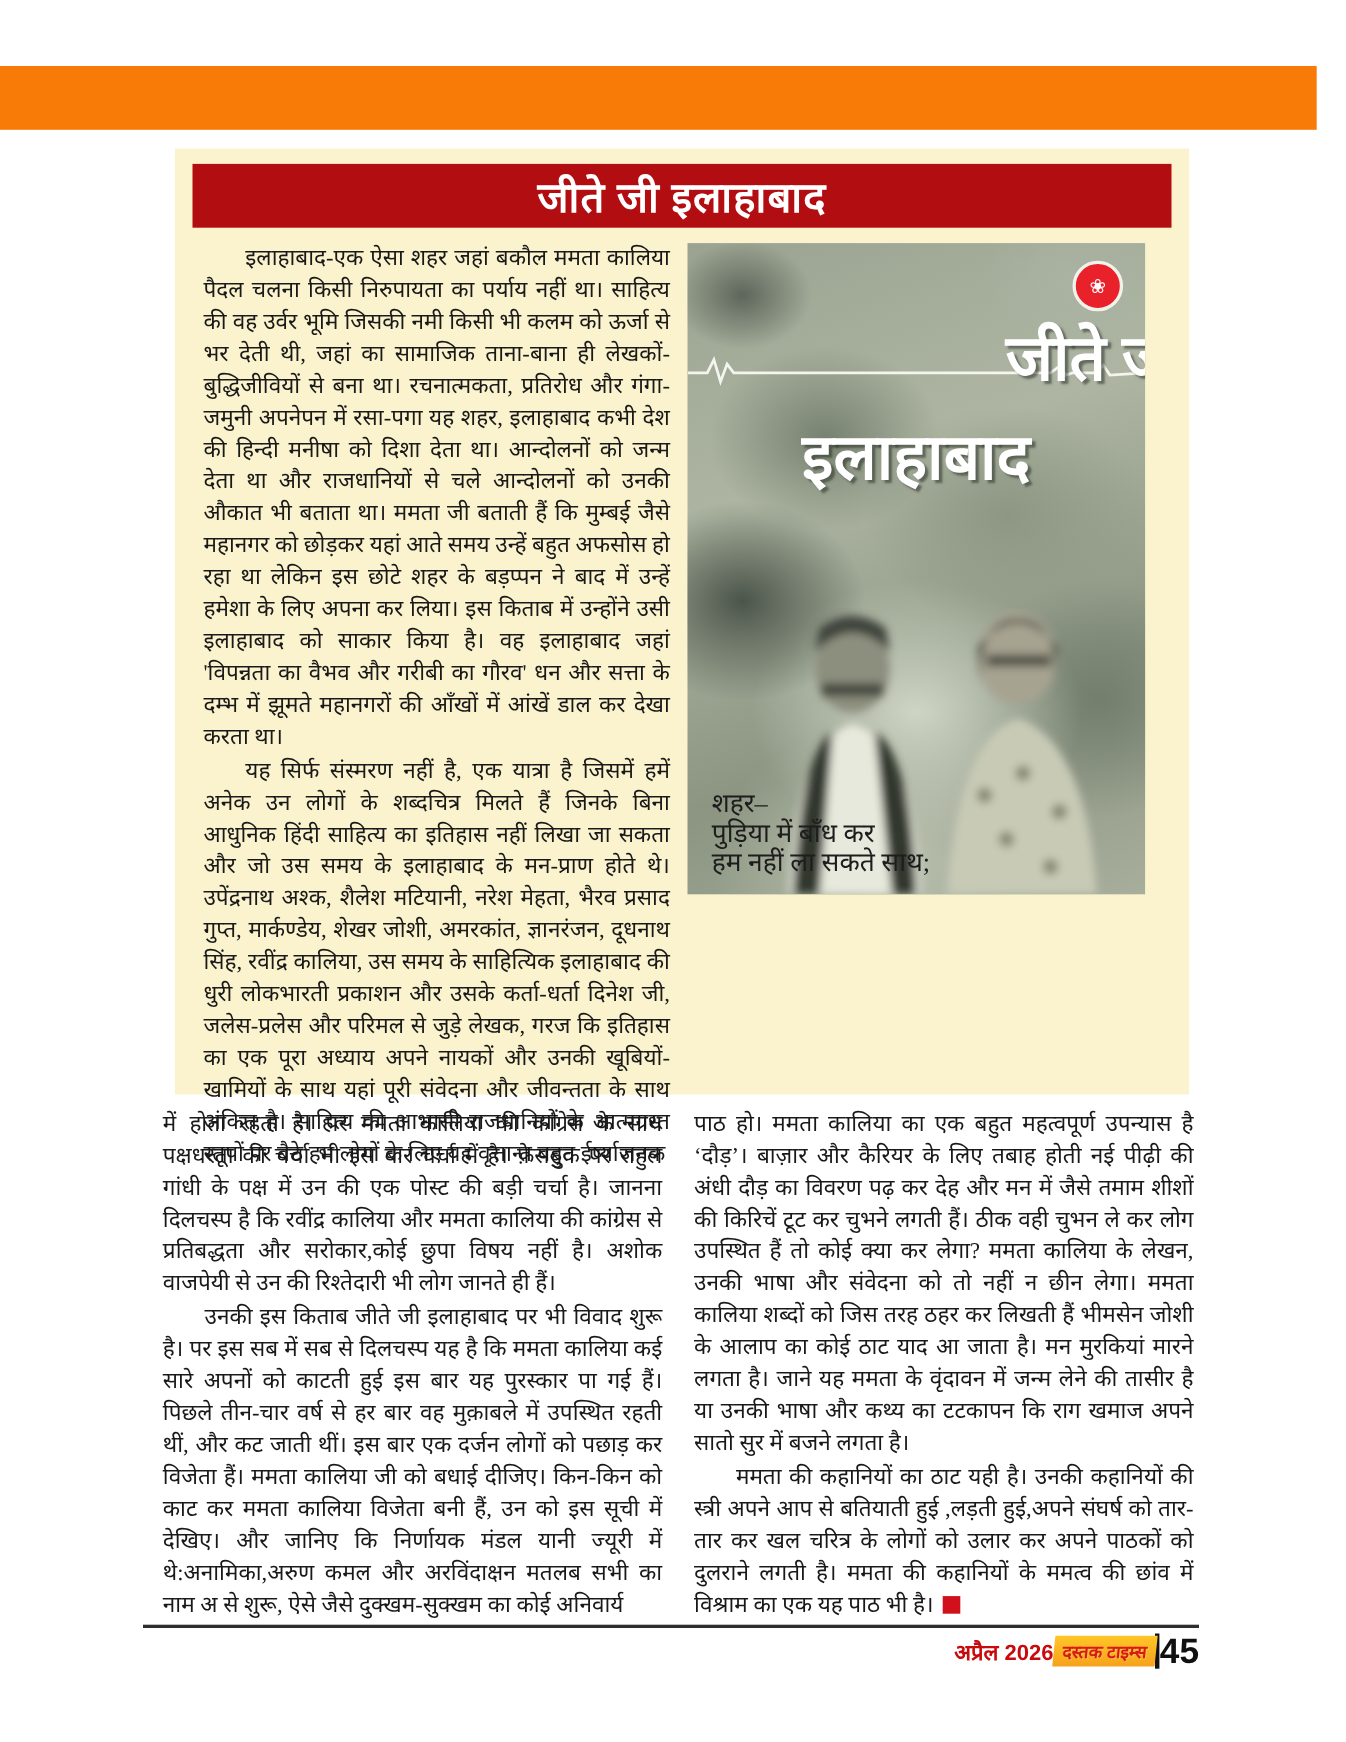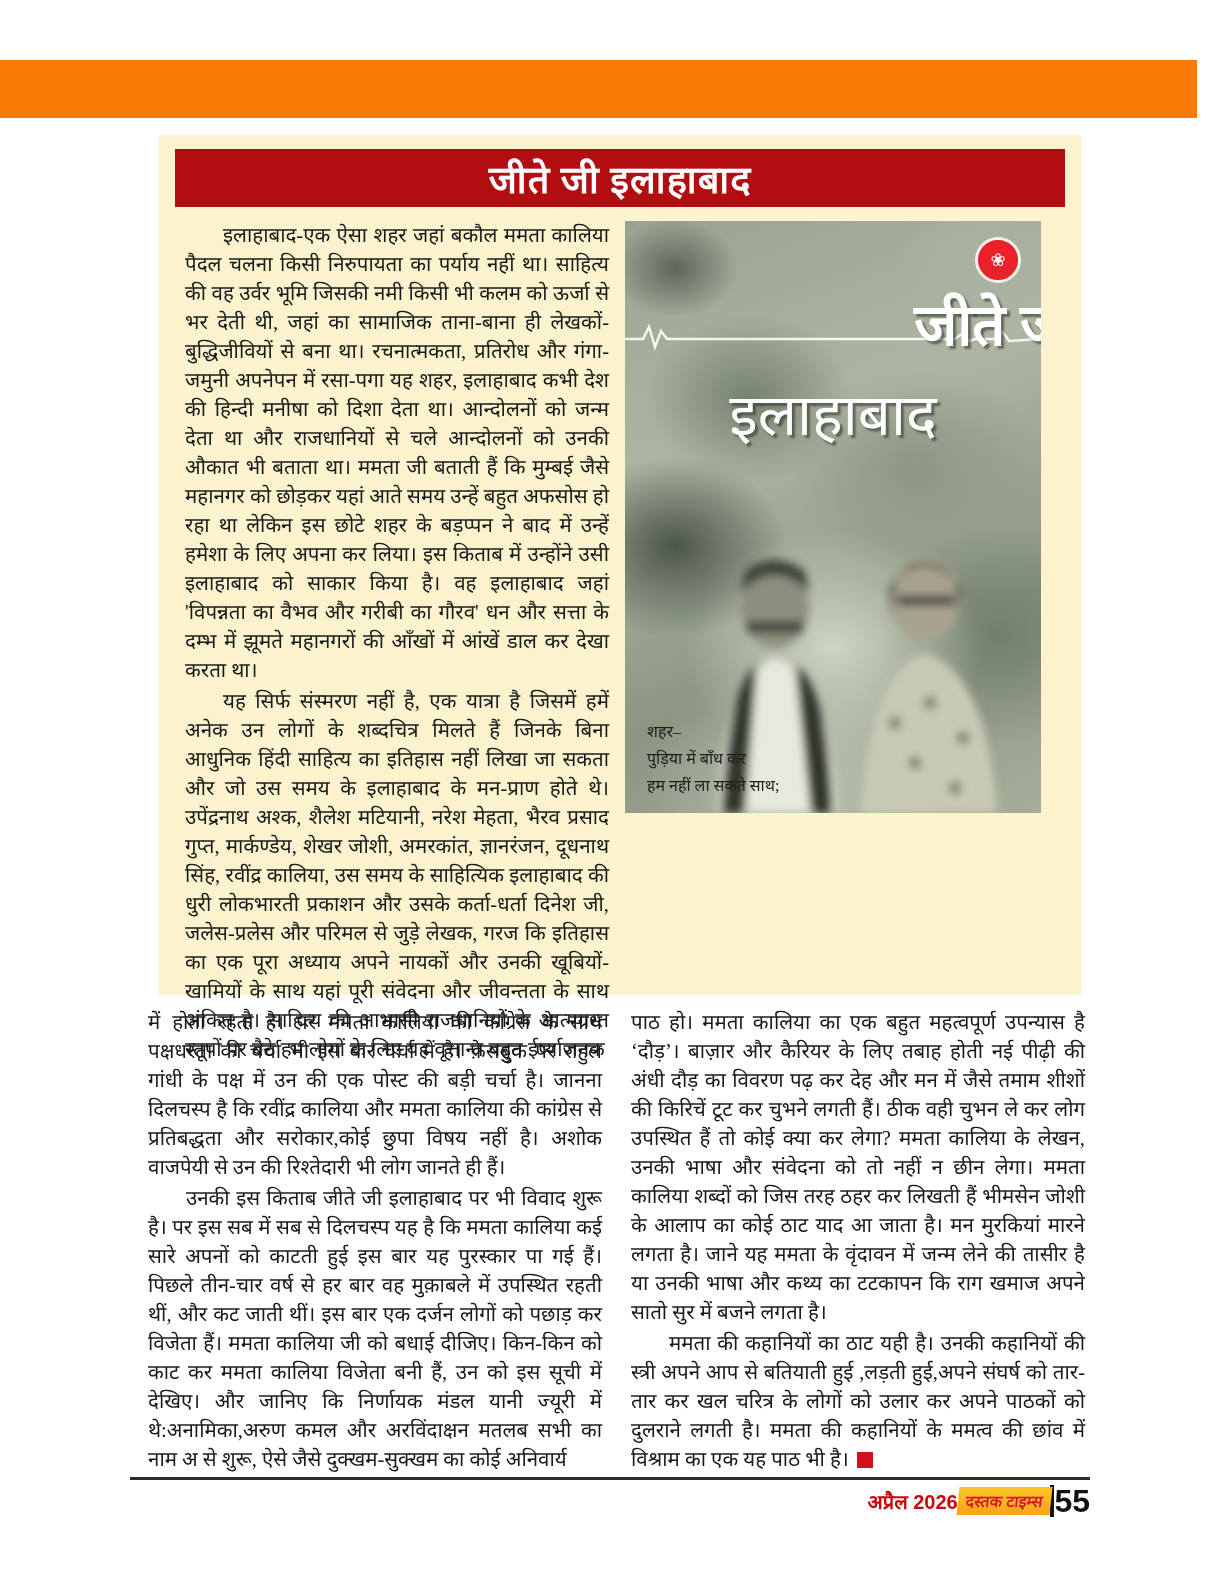--- a/index.html
+++ b/index.html
@@ -53,32 +53,32 @@
   }
   .ekg{position:absolute;left:0;top:96px;width:100%;height:40px;}
   .cover-title1{
     position:absolute;left:0;top:62px;width:100%;text-align:right;
     color:#ffffff;font-size:58px;font-weight:bold;
     text-shadow:3px 3px 2px rgba(40,45,38,.55);
     margin-left:37px;
   }
   .cover-title2{
     position:absolute;left:0;top:152px;width:100%;text-align:center;
-    color:#ffffff;font-size:58px;font-weight:normal;
+    color:#ffffff;font-size:58px;font-weight:bold;
     text-shadow:3px 3px 2px rgba(40,45,38,.55);
   }
   .cover-author{
     position:absolute;left:0;top:292px;width:100%;text-align:center;
     color:#33B457;font-size:38px;font-weight:bold;
     text-shadow:2px 2px 1px rgba(30,35,30,.5);
   }
   .people{position:absolute;left:0;bottom:0;width:100%;height:260px;}
   .cover-caption{
     position:absolute;left:22px;bottom:14px;color:#1d1d1d;
-    font-size:16px;line-height:27px;text-align:left;z-index:3;
+    font-size:24px;line-height:27px;text-align:left;z-index:3;
   }
   .cover-after{margin-top:14px;width:100%;}
 
   
   .bottom-section{position:absolute;left:148px;top:1008px;width:937px;display:flex;gap:29px;}
   .bcol{width:461px;}
 
   .end-square{
     display:inline-block;width:16px;height:16px;background:#D0101B;
     vertical-align:baseline;margin-left:8px;transform:translateY(2px);
@@ -173,16 +173,16 @@
       <p class="hindi">पाठ हो। ममता कालिया का एक बहुत महत्वपूर्ण उपन्यास है ‘दौड़’। बाज़ार और कैरियर के लिए तबाह होती नई पीढ़ी की अंधी दौड़ का विवरण पढ़ कर देह और मन में जैसे तमाम शीशों की किरिचें टूट कर चुभने लगती हैं। ठीक वही चुभन ले कर लोग उपस्थित हैं तो कोई क्या कर लेगा? ममता कालिया के लेखन, उनकी भाषा और संवेदना को तो नहीं न छीन लेगा। ममता कालिया शब्दों को जिस तरह ठहर कर लिखती हैं भीमसेन जोशी के आलाप का कोई ठाट याद आ जाता है। मन मुरकियां मारने लगता है। जाने यह ममता के वृंदावन में जन्म लेने की तासीर है या उनकी भाषा और कथ्य का टटकापन कि राग खमाज अपने सातो सुर में बजने लगता है।</p>
       <p class="hindi indent"><span>ममता की कहानियों का ठाट यही है। उनकी कहानियों की स्त्री अपने आप से बतियाती हुई ,लड़ती हुई,अपने संघर्ष को तार-तार कर खल चरित्र के लोगों को उलार कर अपने पाठकों को दुलराने लगती है। ममता की कहानियों के ममत्व की छांव में विश्राम का एक यह पाठ भी है।</span><span class="end-square"></span></p>
     </div>
   </div>
 
   <div class="footer-rule"></div>
   <div class="footer">
     <span class="footer-date">अप्रैल 2026</span>
     <span class="footer-logo">दस्तक टाइम्स</span>
     <span class="footer-divider"></span>
-    <span class="footer-page">55</span>
+    <span class="footer-page">45</span>
   </div>
 
 </div>
 
 </body></html>

